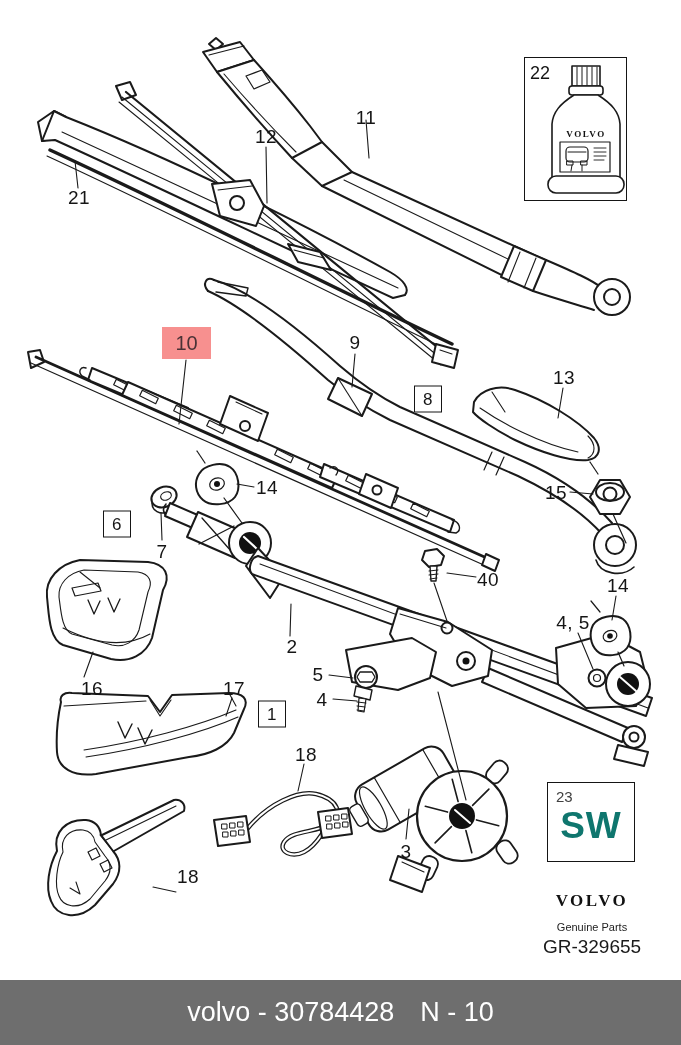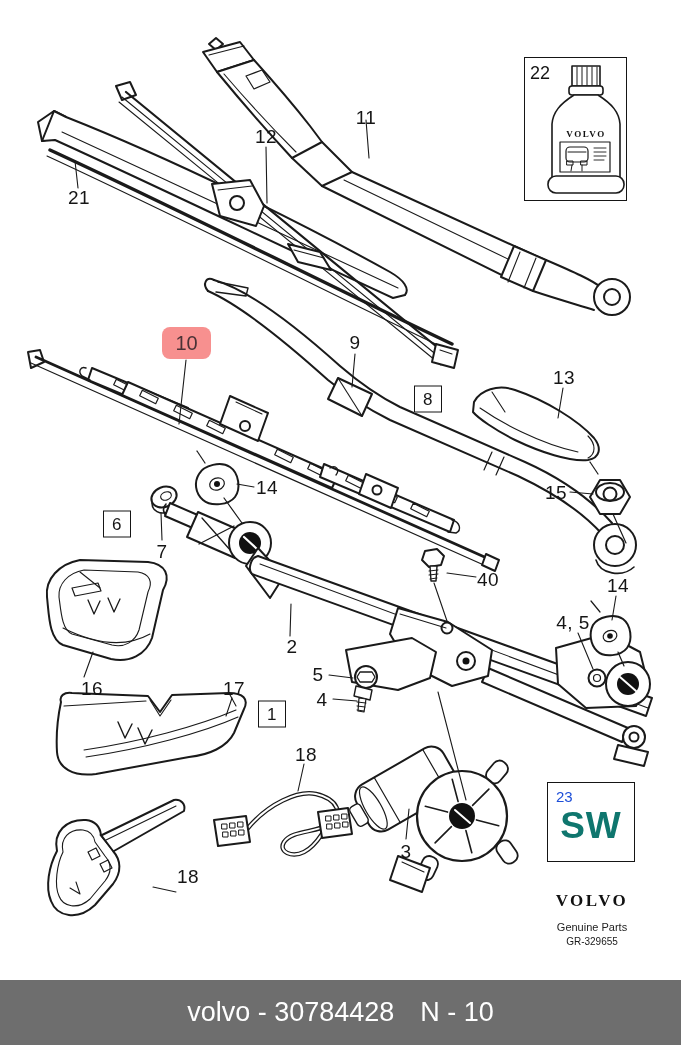--- a/index.html
+++ b/index.html
@@ -7,33 +7,33 @@
           font-family:"Liberation Sans",sans-serif;}
   .stage{position:absolute;left:0;top:0;width:681px;height:980px;}
   svg{position:absolute;left:0;top:0;}
   svg *{vector-effect:non-scaling-stroke;}
   .lbl{position:absolute;transform:translate(-50%,-50%);font-size:19px;line-height:1;
        color:#151515;white-space:nowrap;letter-spacing:0.5px;}
   .boxed{border:1.7px solid #151515;background:#fff;width:26px;height:25px;
          display:flex;align-items:center;justify-content:center;font-size:17px;}
   .hl{position:absolute;left:162px;top:327px;width:49px;height:32px;transform:none;
       background:#f7908f;display:flex;align-items:center;justify-content:center;
-      color:#4a3236;font-size:20px;border-radius:8px;}
+      color:#4a3236;font-size:20px;}
   .part-box{position:absolute;border:1.7px solid #151515;background:transparent;}
   .box22{left:524px;top:57px;width:101px;height:142px;}
   .box23{left:547px;top:782px;width:86px;height:78px;background:#fff;}
-  .box23 .num{position:absolute;left:8px;top:5px;font-size:15px;color:#1d4ed8;}
+  .box23 .num{position:absolute;left:8px;top:5px;font-size:15px;color:#404040;}
   .box23 .sw{position:absolute;left:0;right:0;top:22px;text-align:center;font-size:37px;
              font-weight:bold;letter-spacing:1px;color:#0f766e;}
   .lbl22{position:absolute;left:530px;top:63px;font-size:18px;color:#151515;}
   .brand{position:absolute;left:536px;top:891px;width:112px;text-align:center;color:#111;}
   .brand-logo{font-family:"Liberation Serif",serif;font-weight:bold;font-size:17px;
               letter-spacing:2.5px;}
   .brand-tag{font-size:11px;margin-top:10px;color:#222;}
-  .brand-ref{font-size:10px;margin-top:3px;color:#1a1a1a;}
+  .brand-ref{font-size:19px;margin-top:3px;color:#1a1a1a;}
   .footer{position:absolute;left:0;top:980px;width:681px;height:65px;background:#6e6e6e;
           display:flex;align-items:center;justify-content:center;gap:26px;
           color:#fff;font-size:27px;}
 </style>
 </head>
 <body>
 
 <div class="screen">
   <div class="stage">
 

